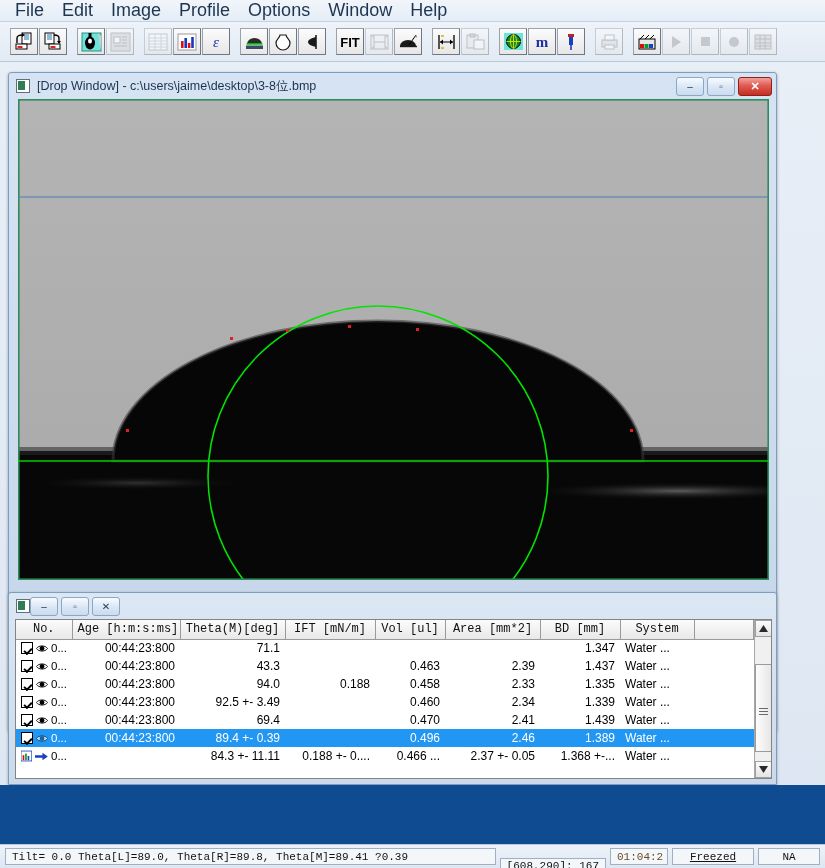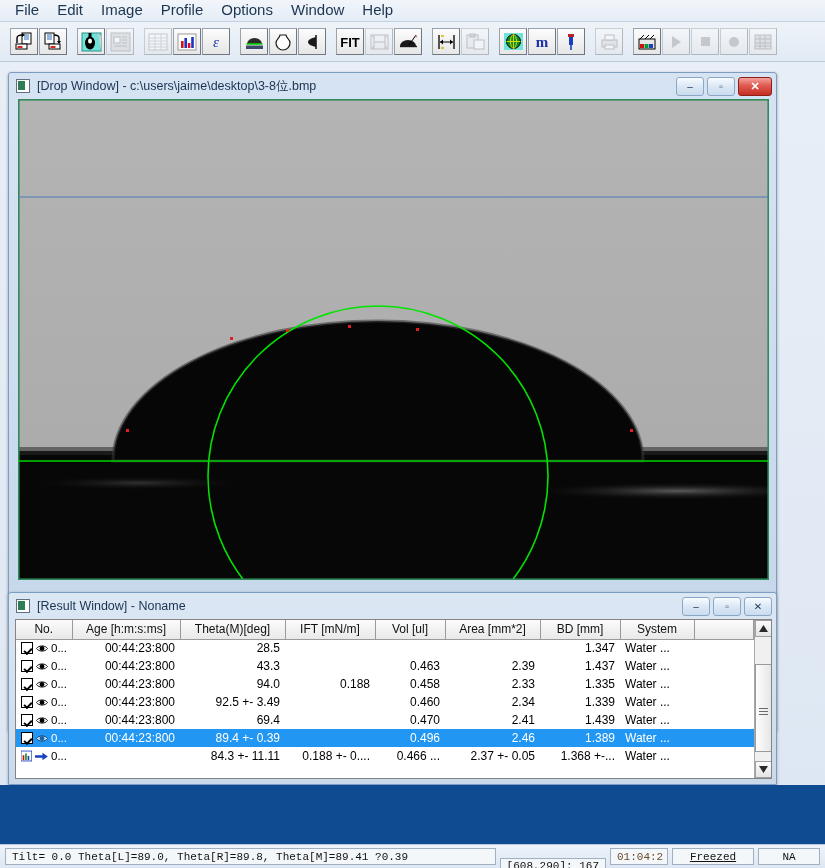--- a/index.html
+++ b/index.html
@@ -17,21 +17,21 @@
   }
 
   
   #menubar {
     position: absolute; left: 0; top: 0; width: 825px; height: 22px;
     background: linear-gradient(180deg,#f2f6fb 0%,#e4ecf6 100%);
     border-bottom: 1px solid #c3d2e2;
     display: flex; align-items: center; padding-left: 6px;
   }
   .menu-item {
-    font-size: 15px; color: #1c3550; padding: 2px 9px 3px 9px;
+    font-size: 18px; color: #1c3550; padding: 2px 9px 3px 9px;
     line-height: 16px; white-space: nowrap; cursor: default;
   }
 
   
   #toolbar {
     position: absolute; left: 0; top: 22px; width: 825px; height: 40px;
     background: linear-gradient(180deg,#eef3f9 0%,#e2eaf4 100%);
     border-bottom: 1px solid #b9c8da;
     display: flex; align-items: center; padding-left: 10px;
   }
@@ -99,21 +99,21 @@
     background: #fff; border: 1px solid #848484;
     display: flex; overflow: hidden;
   }
   #gridmain { flex: 1 1 auto; overflow: hidden; }
   table.rt { border-collapse: collapse; width: 100%; table-layout: fixed; font-size: 12px; }
   table.rt th {
     background: linear-gradient(180deg,#fbfbfb 0%,#e8e8e8 100%);
     border-right: 1px solid #9a9a9a; border-bottom: 1px solid #9a9a9a;
     font-weight: normal; color: #111; height: 19px; padding: 0 5px;
     text-align: center; white-space: nowrap; overflow: hidden;
-    font-family: Liberation Sans, sans-serif;
+    font-family: Liberation Mono, monospace;
   }
   table.rt td {
     height: 18px; padding: 0 5px; white-space: nowrap; overflow: hidden;
     color: #000; font-size: 12px;
   }
   tr.sel td { background: #2196f3; color: #fff; }
   td.num { text-align: right; }
   td.lft { text-align: left; }
   td.nocell { padding: 0 0 0 2px; }
   .cellbox { display: flex; align-items: center; gap: 3px; }
@@ -452,21 +452,20 @@
             <rect x="612" y="330" width="3" height="3"></rect>
           </g>
         </g>
       </svg>
     </div>
   </div>
 
   <div id="resultwin">
     <div class="wtitle">
       <span class="winicon"></span>
-      <span class="ttxt">[Result Window] - Noname</span>
       <span class="wbtns">
         <span class="wbtn">–</span>
         <span class="wbtn">▫</span>
         <span class="wbtn">✕</span>
       </span>
     </div>
 
     <div id="grid">
       <div id="gridmain">
         <table class="rt">
@@ -500,21 +499,21 @@
                   <span class="cellbox">
                     <span class="ckbx"></span>
                     <svg width="13" height="9" viewBox="0 0 13 9">
                       <path d="M0.5 4.5 C3 0.8 10 0.8 12.5 4.5 C10 8.2 3 8.2 0.5 4.5Z" fill="#ffffff" stroke="#000" stroke-width="1"></path>
                       <ellipse cx="6.5" cy="4.5" rx="2.6" ry="2.6" fill="#000"></ellipse>
                     </svg>
                     <span class="noid">0...</span>
                   </span>
                 </td>
                 <td class="num">00:44:23:800</td>
-                <td class="num">28.5</td>
+                <td class="num">71.1</td>
                 <td class="num"></td>
                 <td class="num"></td>
                 <td class="num"></td>
                 <td class="num">1.347</td>
                 <td class="lft">Water ...</td>
                 <td class="lft"></td>
               </tr>
               <tr>
                 <td class="nocell">
                   <span class="cellbox">

